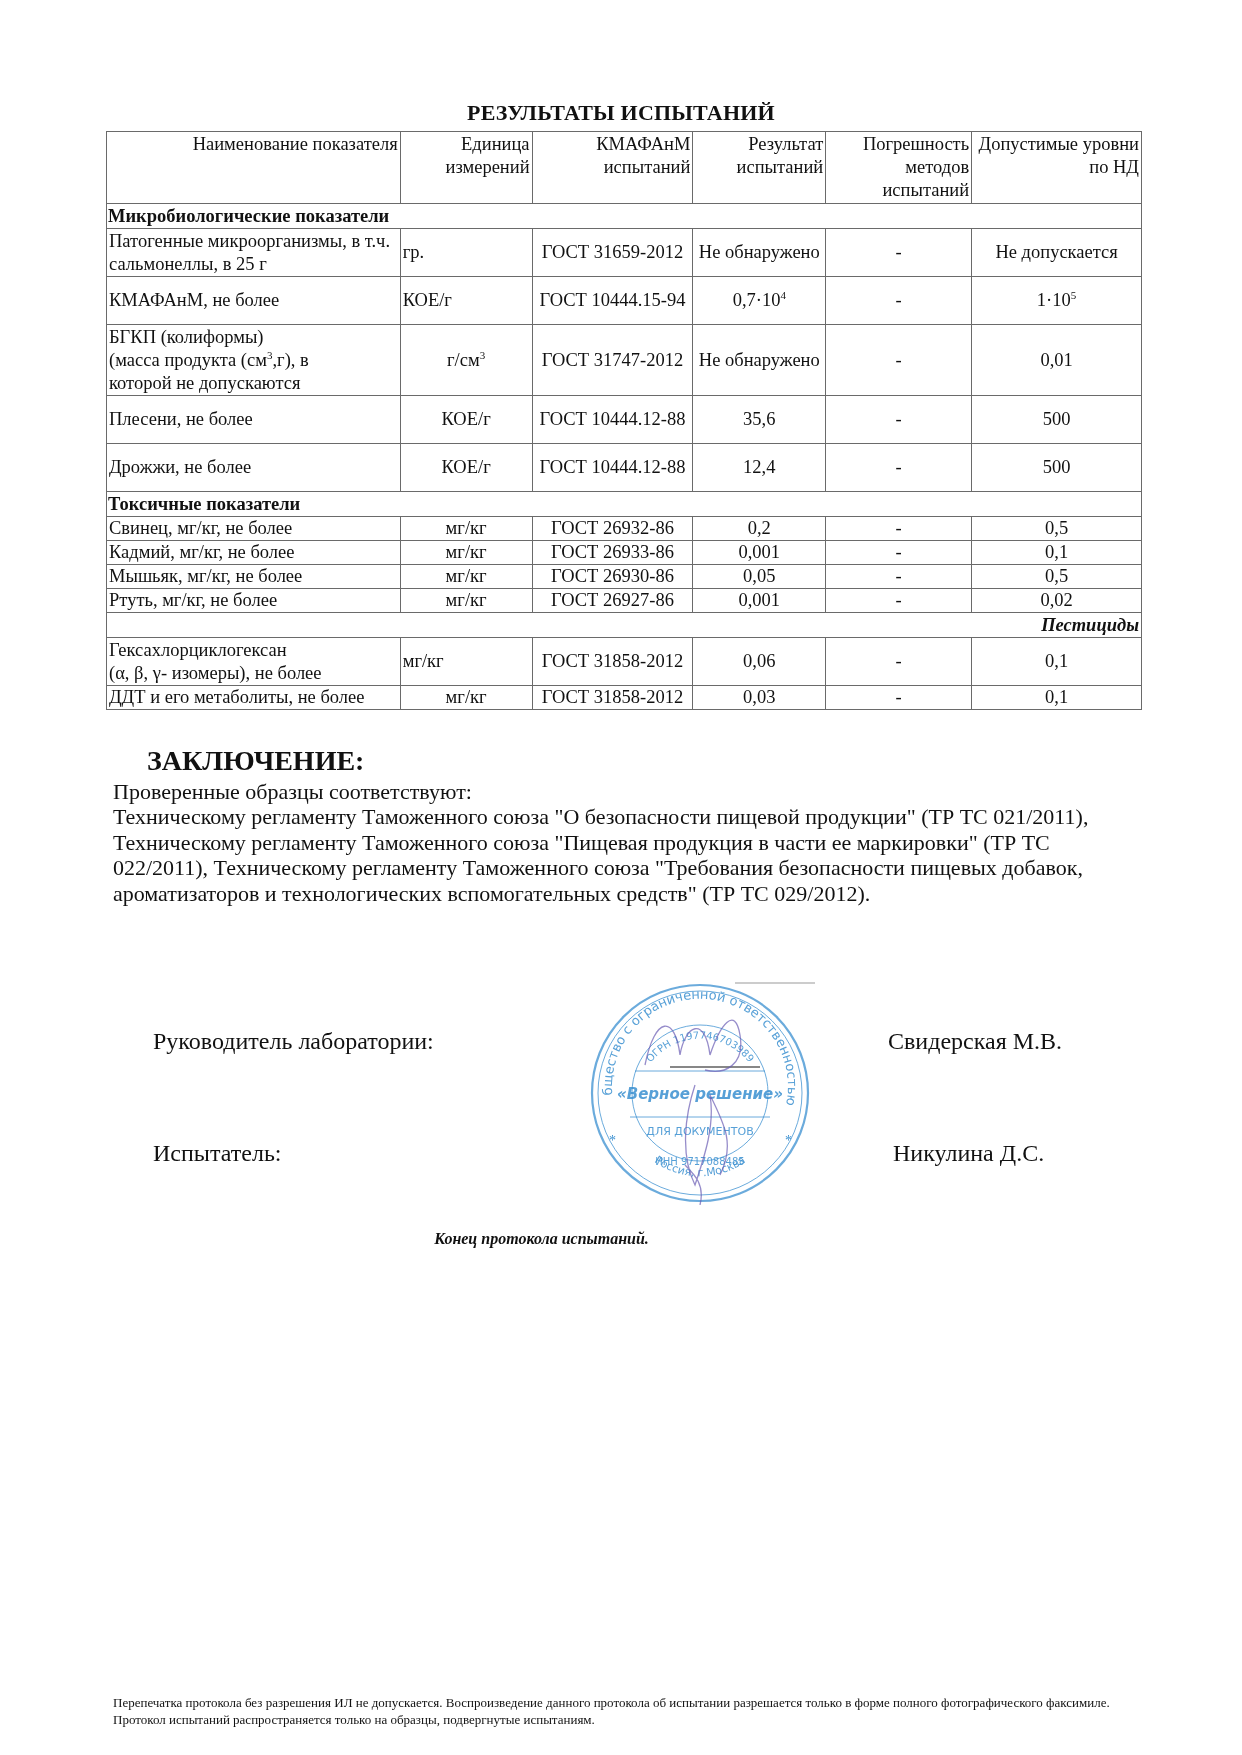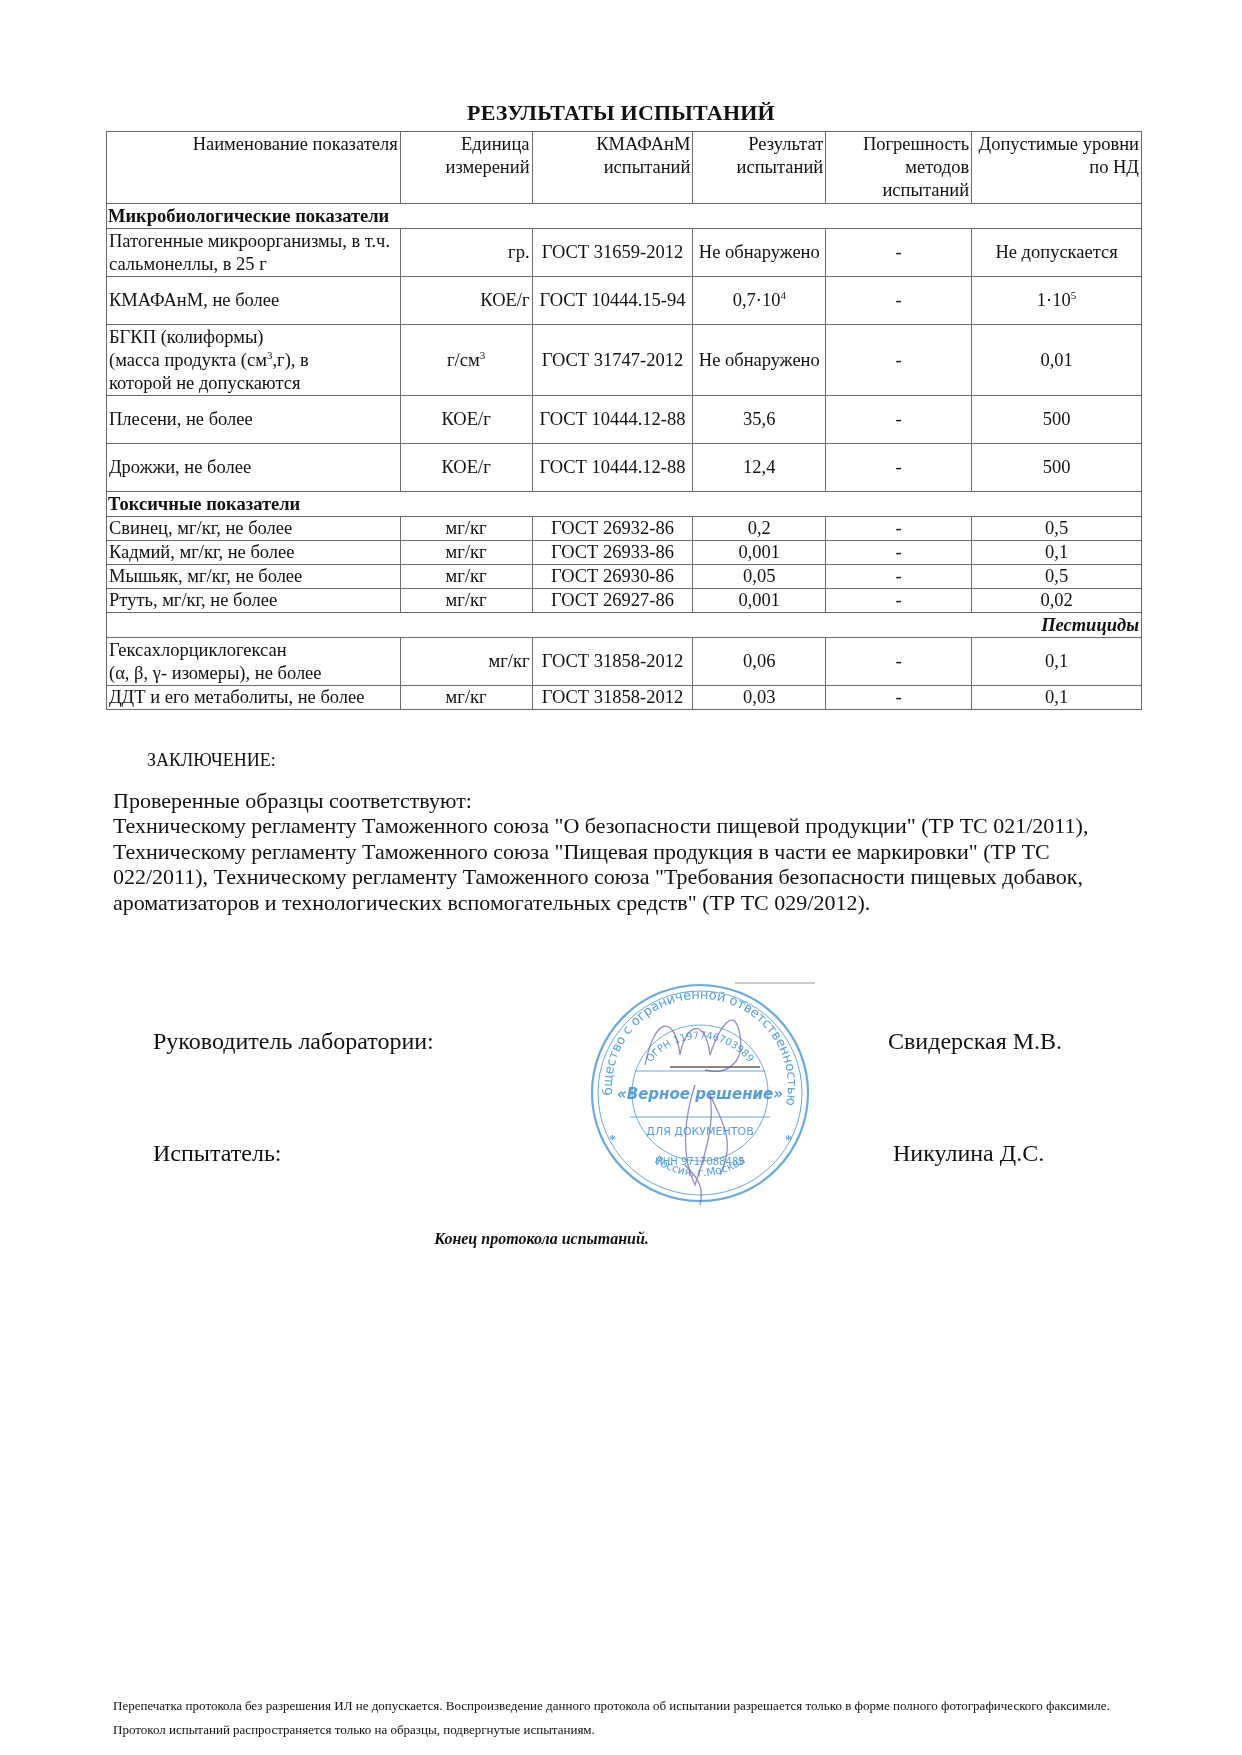--- a/index.html
+++ b/index.html
@@ -8,32 +8,32 @@
   .title { position: absolute; top: 100px; left: 0; width: 1242px; text-align: center;
            font-weight: bold; font-size: 22px; letter-spacing: 0.2px; }
   table.results { position: absolute; top: 131px; left: 106px; width: 1036px;
                   border-collapse: collapse; font-size: 18.5px; line-height: 23px; }
   table.results td, table.results th { border: 1.5px solid #6a6a6a; padding: 0 2px; vertical-align: middle; }
   table.results th { font-weight: normal; vertical-align: top; text-align: right; height: 70px; padding-top: 1px; }
   col.c1 { width: 294px; } col.c2 { width: 132px; } col.c3 { width: 161px; }
   col.c4 { width: 133px; } col.c5 { width: 146px; } col.c6 { width: 170px; }
   td.name { text-align: left; vertical-align: top; }
   td.center { text-align: center; }
-  td.unit-top { text-align: right; vertical-align: top; }
+  td.unit-top { text-align: left; vertical-align: top; }
   tr.section td { text-align: left; padding-left: 1px; height: 24px; font-weight: bold; }
   tr.section-bold td { text-align: right; font-weight: bold; height: 24px; font-style: italic; }
   sup { font-size: 11px; line-height: 0; vertical-align: super; }
   .conclusion { position: absolute; top: 748px; left: 113px; width: 1030px; font-size: 22px; line-height: 25.5px; }
-  .conclusion .heading { font-weight: normal; margin-left: 34px; margin-bottom: 14px; font-size: 18px; }
+  .conclusion .heading { font-weight: bold; margin-left: 34px; margin-bottom: 5px; font-size: 28px; }
   .sig-row { position: absolute; left: 153px; font-size: 24px; }
   .sig-name { position: absolute; font-size: 24px; }
   .stamp { position: absolute; left: 585px; top: 975px; width: 230px; height: 230px; }
   .end-note { position: absolute; top: 1230px; left: 0; width: 1083px; text-align: center;
               font-style: italic; font-weight: bold; font-size: 16px; }
-  .footer { position: absolute; top: 1694px; left: 113px; width: 1030px; font-size: 13px; line-height: 24px; }
+  .footer { position: absolute; top: 1694px; left: 113px; width: 1030px; font-size: 13px; line-height: 17px; }
 </style>
 </head>
 <body>
 
 <div class="title">РЕЗУЛЬТАТЫ ИСПЫТАНИЙ</div>
 
 <table class="results">
   <colgroup>
       <col class="c1">
       <col class="c2">

